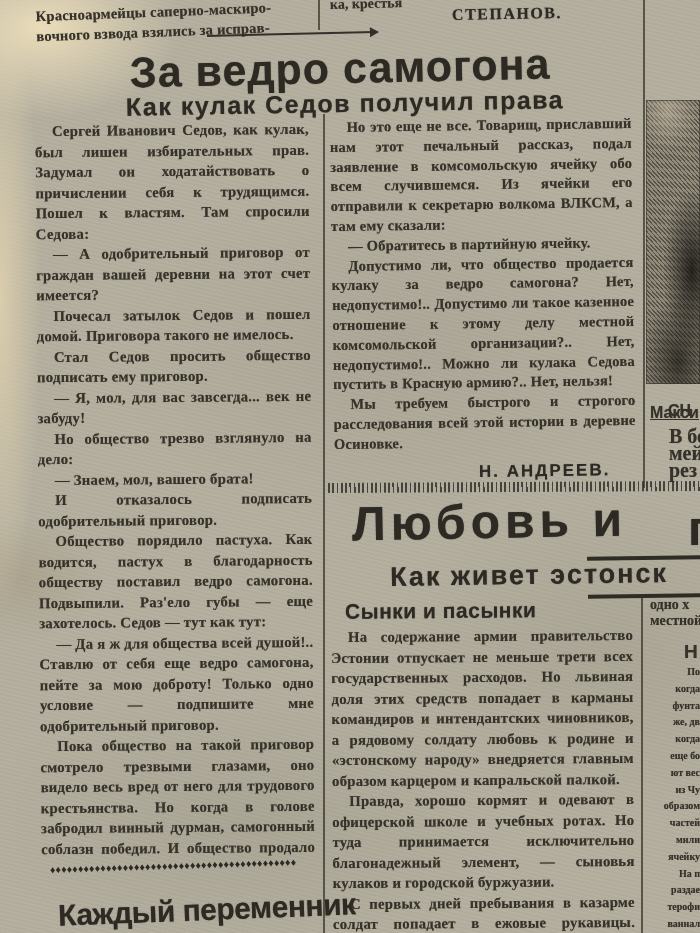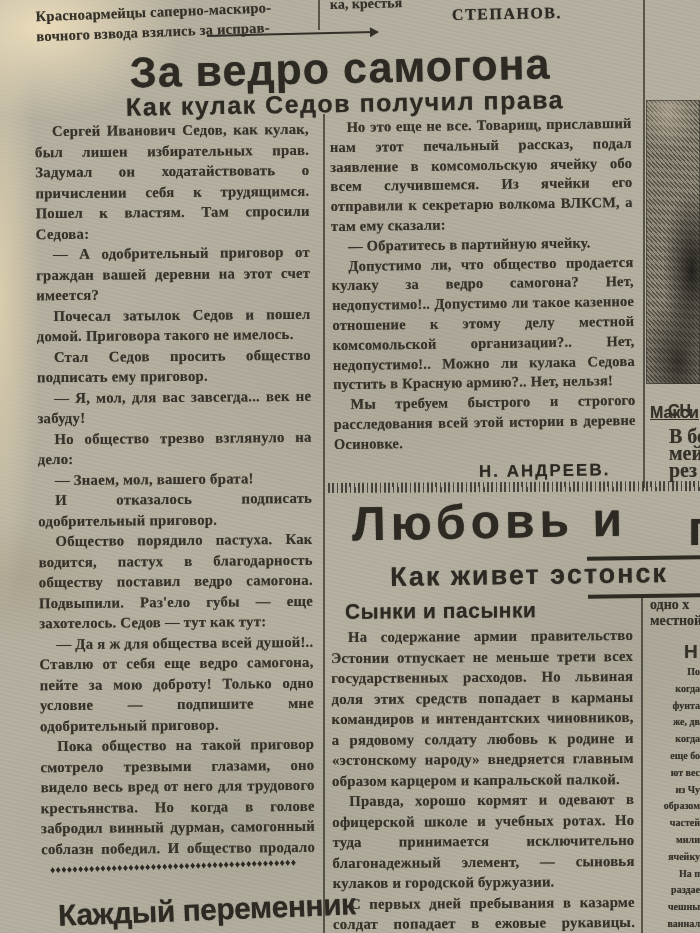--- a/index.html
+++ b/index.html
@@ -137,20 +137,20 @@
       <div>когда</div>
       <div>еще бо</div>
       <div>ют вес</div>
       <div>из Чу</div>
       <div>образом</div>
       <div>частей</div>
       <div>мили</div>
       <div>ячейку</div>
       <div>На п</div>
       <div>раздае</div>
-      <div>чешны</div>
+      <div>терофи</div>
       <div>ваннал</div>
     </div>
 
   <div class="abs diamonds" style="left:50px;top:860px;width:268px;transform:rotate(-1.8deg);">♦♦♦♦♦♦♦♦♦♦♦♦♦♦♦♦♦♦♦♦♦♦♦♦♦♦♦♦♦♦♦♦♦♦♦♦♦♦♦♦♦♦♦♦</div>
   <div class="abs sans-head" style="left:58px;top:893px;font-size:30px;letter-spacing:-.5px;white-space:nowrap;transform:rotate(-2.2deg);">Каждый переменник</div>
 
 </div>
 
 </body></html>

